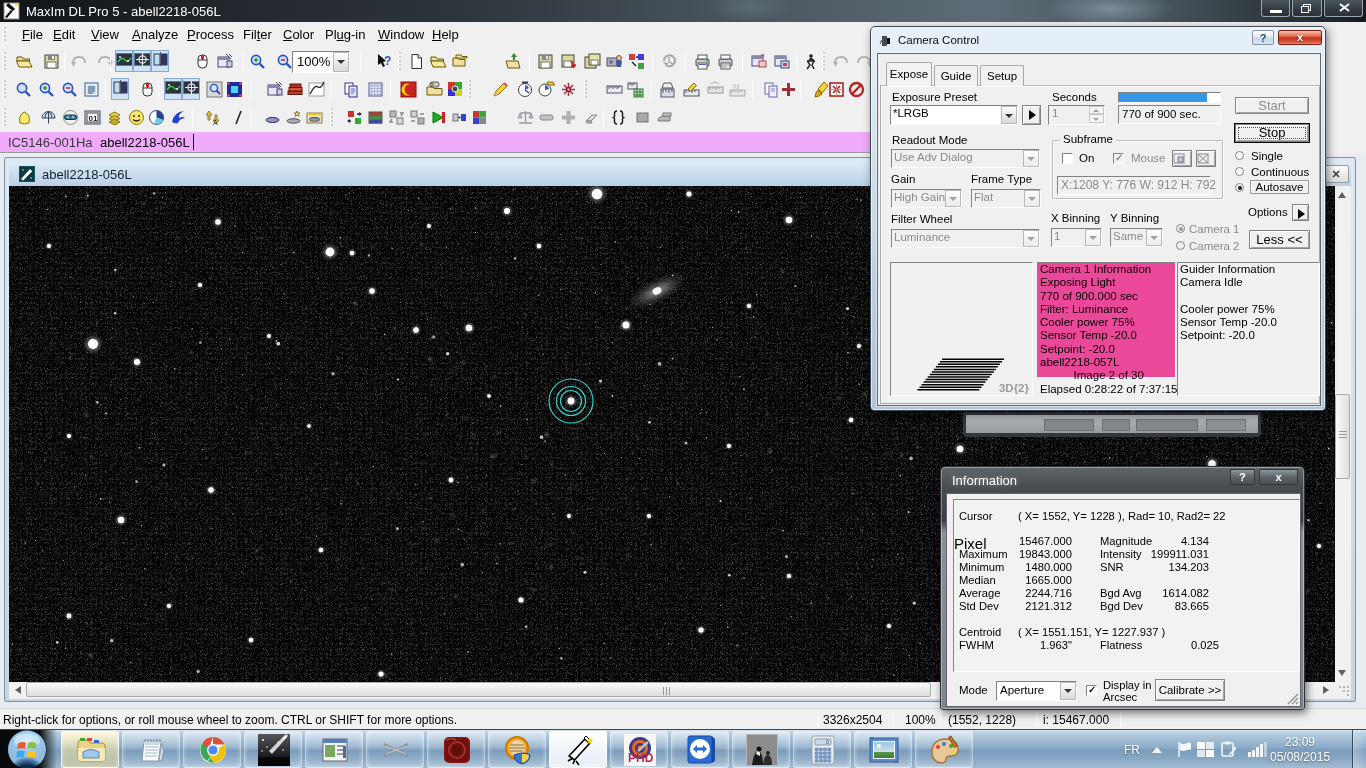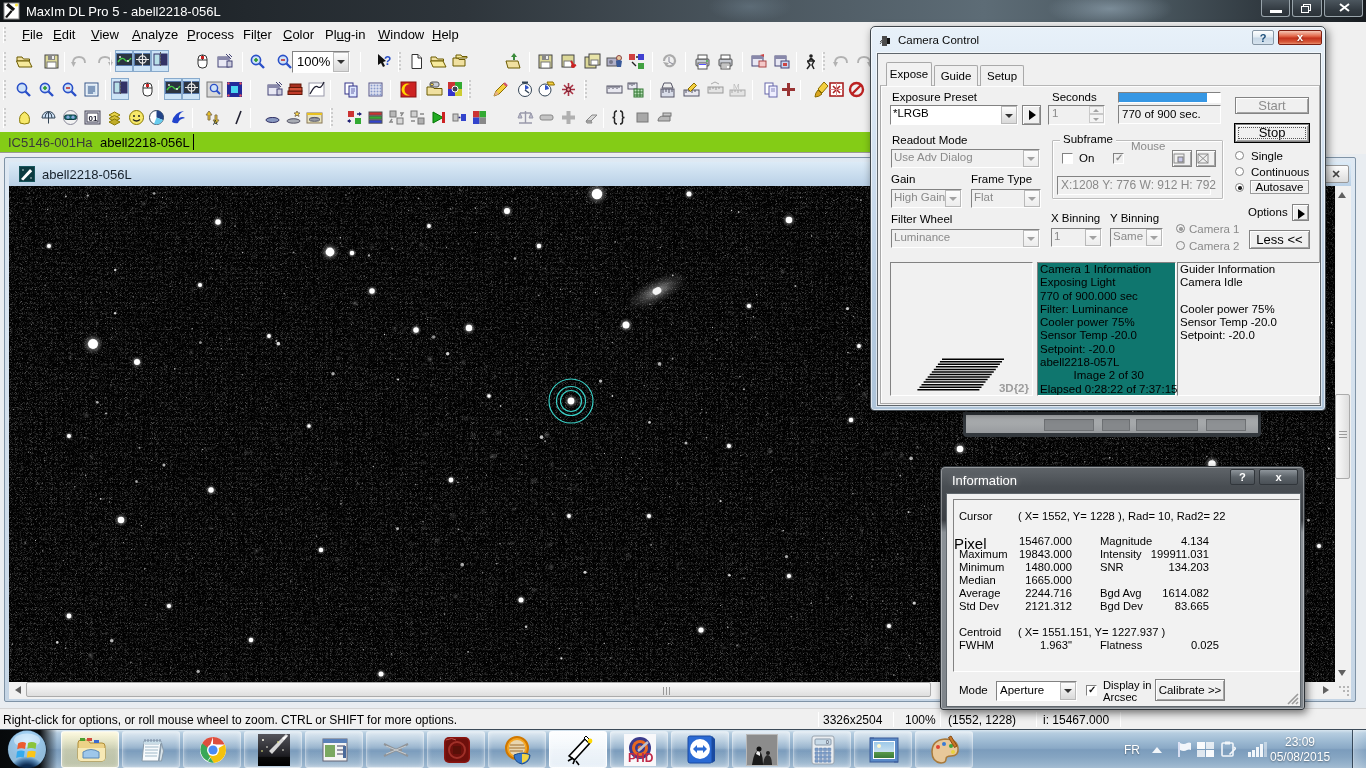--- a/index.html
+++ b/index.html
@@ -712,21 +712,21 @@
           <rect x="3" y="4" width="11" height="9" fill="#a8a8a8" stroke="#777"></rect>
         </svg>
       </div>
 <div class="ab" style="left:656px;top:5px;width:17px;height:17px;">
         <svg width="17" height="17" viewBox="0 0 17 17">
           <path d="M2 12 q0 -5 6 -5 h6 v5 Z" fill="#b8b8b8" stroke="#777"></path>
           <rect x="7" y="4" width="8" height="3" fill="#c8c8c8" stroke="#777"></rect>
         </svg>
       </div>
 </div>
-<div class="ab" style="left:0;top:132px;width:1205px;height:21px;background:#84cc16;border-bottom:1px solid #999;">
+<div class="ab" style="left:0;top:132px;width:1205px;height:21px;background:#f0abfc;border-bottom:1px solid #999;">
 <div class="ab" style="left:8px;top:3px;font-size:13px;color:#3a3a3a;">IC5146-001Ha</div>
 <div class="ab" style="left:100px;top:3px;font-size:13px;color:#000;">abell2218-056L</div>
 <div class="ab" style="left:193px;top:2px;width:1px;height:16px;background:#000;"></div>
 </div>
 <div class="ab" style="left:0;top:154px;width:1366px;height:554px;background:#e9edf1;"></div>
 <div class="ab" style="left:4px;top:157px;width:1352px;height:545px;background:linear-gradient(180deg,#dfe9f3,#c5d5e5);border:1px solid #7f93a6;border-radius:2px;">
 <div class="ab" style="left:4px;top:4px;width:1342px;height:24px;background:linear-gradient(180deg,#dcebf7,#b9d0e6);">
 <svg class="ab" style="left:10px;top:4px" width="16" height="16" viewBox="0 0 16 16">
           <rect width="16" height="16" fill="#17555c"></rect>
           <rect x="1" y="1" width="14" height="14" fill="#0c3a40"></rect>
@@ -1577,21 +1577,21 @@
             <div class="ab" style="left:3px;top:6px;width:0;height:0;border:4px solid transparent;border-top:4px solid #a2a2a2;border-bottom:none;"></div>
           </div>
         </div>
 <div class="ab" style="left:174px;top:86px;width:171px;height:59px;border:1px solid #bcbcbc;border-radius:1px;box-shadow:1px 1px 0 #fff, inset 1px 1px 0 #fff;"></div>
 <div class="ab" style="left:182px;top:79px;background:#f0f0f0;padding:0 3px;font-size:11.5px;">Subframe</div>
 <div class="chk" style="left:184px;top:99px;"></div>
 <div class="ab" style="left:201px;top:98px;font-size:11.5px;white-space:nowrap;">On</div>
 <div class="chk" style="left:235px;top:99px;background:#f0f0f0;">
           <div class="ab" style="left:1px;top:-2px;color:#8a8a8a;font-size:10px;font-weight:bold;">✓</div>
         </div>
-<div class="ab" style="left:253px;top:86px;font-size:11.5px;white-space:nowrap;color:#8a8a8a;">Mouse</div>
+<div class="ab" style="left:253px;top:98px;font-size:11.5px;white-space:nowrap;color:#8a8a8a;">Mouse</div>
 <div class="ab btn" style="left:294px;top:96px;width:20px;height:17px;">
           <svg width="12" height="11" style="margin-top:2px">
             <rect x="1" y="1" width="10" height="9" fill="none" stroke="#8a8a8a"></rect>
             <rect x="5" y="4" width="5" height="5" fill="#c8c8e8" stroke="#777"></rect>
           </svg>
         </div>
 <div class="ab btn" style="left:318px;top:96px;width:20px;height:17px;">
           <svg width="12" height="11" style="margin-top:2px">
             <rect x="1" y="1" width="10" height="9" fill="none" stroke="#8a8a8a"></rect>
             <path d="M1 1 L11 10 M11 1 L1 10" stroke="#8a8a8a"></path>
@@ -1644,21 +1644,21 @@
             <line x1="14.7" y1="16.5" x2="76.7" y2="16.5" stroke="#000" stroke-width="1.5"></line>
             <line x1="12.7" y1="19.0" x2="74.7" y2="19.0" stroke="#000" stroke-width="1.5"></line>
             <line x1="10.6" y1="21.6" x2="72.6" y2="21.6" stroke="#000" stroke-width="1.5"></line>
             <line x1="8.6" y1="24.1" x2="70.5" y2="24.1" stroke="#000" stroke-width="1.5"></line>
             <line x1="6.5" y1="26.7" x2="68.5" y2="26.7" stroke="#000" stroke-width="1.5"></line>
             <line x1="4.5" y1="29.2" x2="66.5" y2="29.2" stroke="#000" stroke-width="1.5"></line>
             <line x1="2.4" y1="31.8" x2="64.4" y2="31.8" stroke="#000" stroke-width="1.5"></line>
           </svg>
           <div class="ab" style="right:3px;bottom:1px;font-size:11.5px;font-weight:bold;color:#9c9c9c;">3D{2}</div>
         </div>
-<div class="ab" style="left:159px;top:208px;width:139px;height:134px;border:1px solid;border-color:#828282 #fff #fff #828282;background:#0f766e;">
+<div class="ab" style="left:159px;top:208px;width:139px;height:116px;border:1px solid;border-color:#828282 #fff #fff #828282;background:#ec4899;">
           <div class="ab" style="left:2px;top:0px;font-size:11.5px;color:#000;white-space:nowrap;">
             <div style="height:13.3px;">Camera 1 Information</div>
             <div style="height:13.3px;">Exposing Light</div>
             <div style="height:13.3px;">770 of 900.000 sec</div>
             <div style="height:13.3px;">Filter: Luminance</div>
             <div style="height:13.3px;">Cooler power 75%</div>
             <div style="height:13.3px;">Sensor Temp -20.0</div>
             <div style="height:13.3px;">Setpoint: -20.0</div>
             <div style="height:13.3px;">abell2218-057L</div>
             <div style="height:13.3px;text-align:center;">Image 2 of 30</div>

